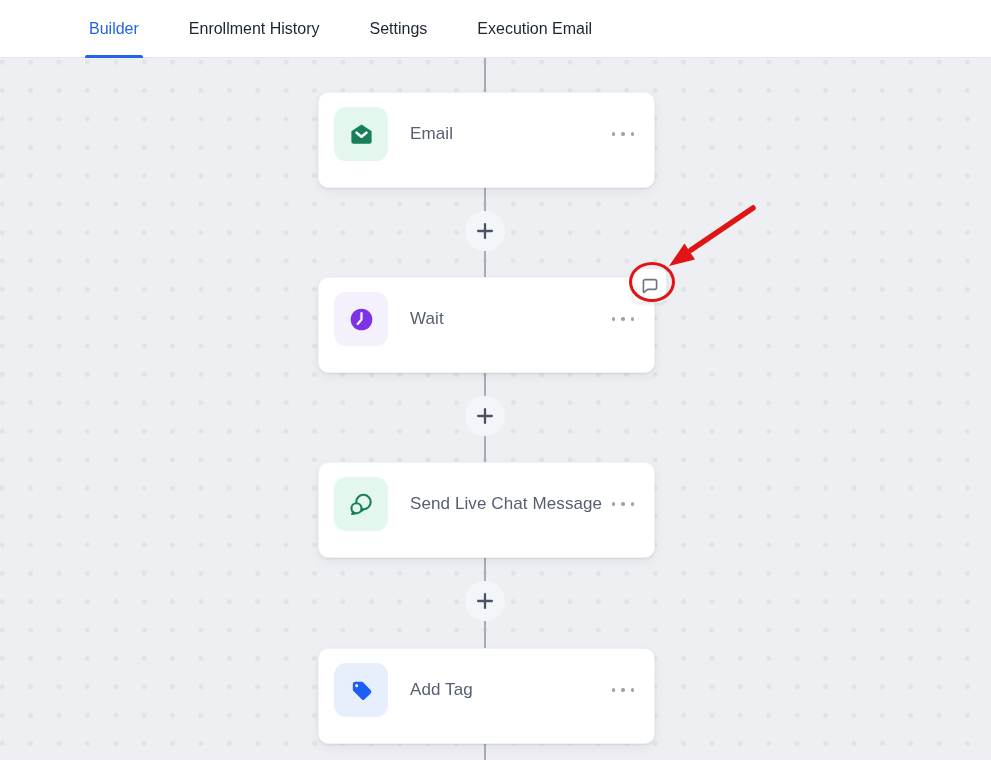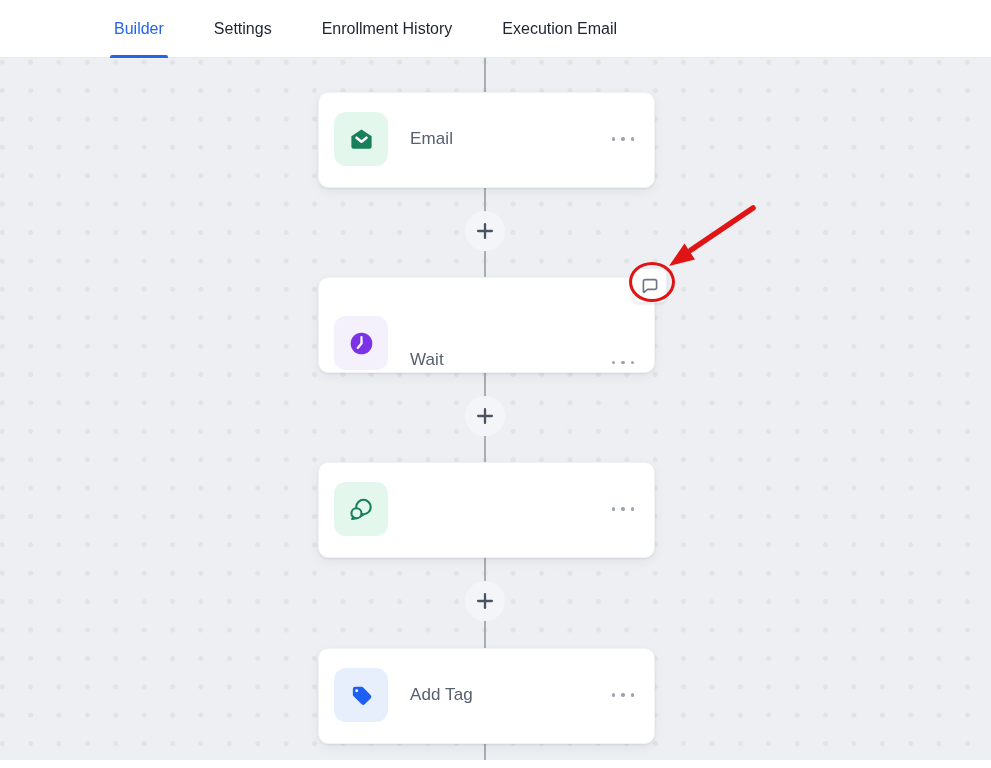--- a/index.html
+++ b/index.html
@@ -2,41 +2,41 @@
 <html><head>
 <meta charset="utf-8">
 <style>
   * { margin:0; padding:0; box-sizing:border-box; }
   html,body { width:991px; height:768px; overflow:hidden;
     font-family:"Liberation Sans", sans-serif; background:#fff; }
 
   
   .header { position:relative; width:991px; height:58px; background:#ffffff;
     border-bottom:1px solid #e6e8eb; z-index:10; }
-  .tabs { display:flex; gap:46px; padding-left:112px; height:100%; align-items:stretch; }
+  .tabs { display:flex; gap:46px; padding-left:87px; height:100%; align-items:stretch; }
   .tab { display:flex; align-items:center; position:relative; padding:0 2px;
     font-size:16px; font-weight:500; color:#1c2532; cursor:pointer; white-space:nowrap; }
   .tab.active { color:#2563eb; }
   .tab.active::after { content:""; position:absolute; left:-2px; right:-2px; bottom:-1px;
     height:3px; background:#2563eb; border-radius:2px 2px 0 0; }
 
   
   .canvas { position:relative; width:991px; height:710px; background:#edeff3;
     background-image:radial-gradient(circle 2.5px at center, #e2e3e7 98%, transparent 100%);
     background-size:28.4px 28.4px; background-position:-12px -10px; overflow:hidden; }
   .connector-line { position:absolute; left:484px; top:0; width:2px; height:702px;
     background:#a8adb5; z-index:1; }
   .bottom-strip { position:absolute; left:0; bottom:0; width:991px; height:8px;
     background:#ffffff; z-index:4; }
 
   
   .node-card { position:absolute; left:318px; width:337px; height:96px;
     background:#ffffff; border:1px solid #f1f2f4; border-radius:10px;
     box-shadow:0 1px 2px rgba(15,23,42,.08), 0 4px 12px rgba(15,23,42,.05);
-    display:flex; align-items:center; padding:0 18px 2px 15px; z-index:2; cursor:pointer; }
+    display:flex; align-items:center; padding:0 18px 12px 15px; z-index:2; cursor:pointer; }
   .node-icon { width:54px; height:54px; border-radius:12px; flex:0 0 auto;
     display:flex; align-items:center; justify-content:center; }
   .icon-mint   { background:#e3f7ed; }
   .icon-lilac  { background:#f4f1fd; }
   .icon-blue   { background:#e7eefc; }
   .node-label { margin-left:22px; font-size:17px; color:#566070; letter-spacing:.1px; }
   .node-menu { margin-left:auto; display:flex; gap:6px; align-items:center;
     padding:6px 2px; cursor:pointer; background:none; border:none; }
   .node-menu i { width:3.5px; height:3.5px; border-radius:50%; background:#9ba3ae; display:block; }
 
@@ -54,22 +54,22 @@
     border:3.5px solid #e01414; border-radius:50%; z-index:6; pointer-events:none; }
   .annotation-arrow { position:absolute; left:0; top:0; width:991px; height:710px;
     z-index:7; pointer-events:none; }
 </style>
 </head>
 <body>
 
 <div class="header">
   <div class="tabs">
     <div class="tab active">Builder</div>
+    <div class="tab">Enrollment History</div>
     <div class="tab">Settings</div>
-    <div class="tab">Enrollment History</div>
     <div class="tab">Execution Email</div>
   </div>
 </div>
 
 <div class="canvas">
 
   <div class="connector-line"></div>
 
   <div class="node-card" style="top:34px;">
     <span class="node-icon icon-mint">
@@ -85,21 +85,21 @@
         <i></i>
       </button>
   </div>
 
   <button class="add-step" style="top:153px;">
     <svg width="22" height="22" viewBox="0 0 24 24">
       <path d="M12 4.5 V19.5 M4.5 12 H19.5" stroke="#4a5362" stroke-width="2.5" stroke-linecap="round"></path>
     </svg>
   </button>
 
-  <div class="node-card" style="top:219px;align-items:flex-end;">
+  <div class="node-card" style="top:219px;">
     <span class="node-icon icon-lilac">
       <svg width="27" height="27" viewBox="0 0 24 24">
         <circle cx="12" cy="12" r="9.6" fill="#7c33e8"></circle>
         <path d="M12 12 V6.4 M12 12 L8.6 15.9" stroke="#ffffff" stroke-width="2" stroke-linecap="round"></path>
       </svg>
     </span>
     <span class="node-label">Wait</span>
     <button class="node-menu" aria-label="menu">
         <i></i>
         <i></i>
@@ -115,20 +115,21 @@
 
   <div class="node-card" style="top:404px;">
     <span class="node-icon icon-mint">
       <svg width="28" height="28" viewBox="0 0 24 24">
         <circle cx="14.1" cy="10.3" r="6.2" fill="none" stroke="#17805b" stroke-width="1.8"></circle>
         <path d="M11.4 16 L10.6 18.6 L13.6 17.2" fill="none" stroke="#17805b" stroke-width="1.8" stroke-linecap="round" stroke-linejoin="round"></path>
         <circle cx="8.1" cy="15.7" r="4.3" fill="#e3f7ed" stroke="#17805b" stroke-width="1.8"></circle>
         <path d="M5.4 18.8 L4.4 20.6 L6.9 20.1" fill="none" stroke="#17805b" stroke-width="1.8" stroke-linecap="round" stroke-linejoin="round"></path>
       </svg>
     </span>
+    <span class="node-label">Send Live Chat Message</span>
     <button class="node-menu" aria-label="menu">
         <i></i>
         <i></i>
         <i></i>
       </button>
   </div>
 
   <button class="add-step" style="top:523px;">
     <svg width="22" height="22" viewBox="0 0 24 24">
       <path d="M12 4.5 V19.5 M4.5 12 H19.5" stroke="#4a5362" stroke-width="2.5" stroke-linecap="round"></path>

